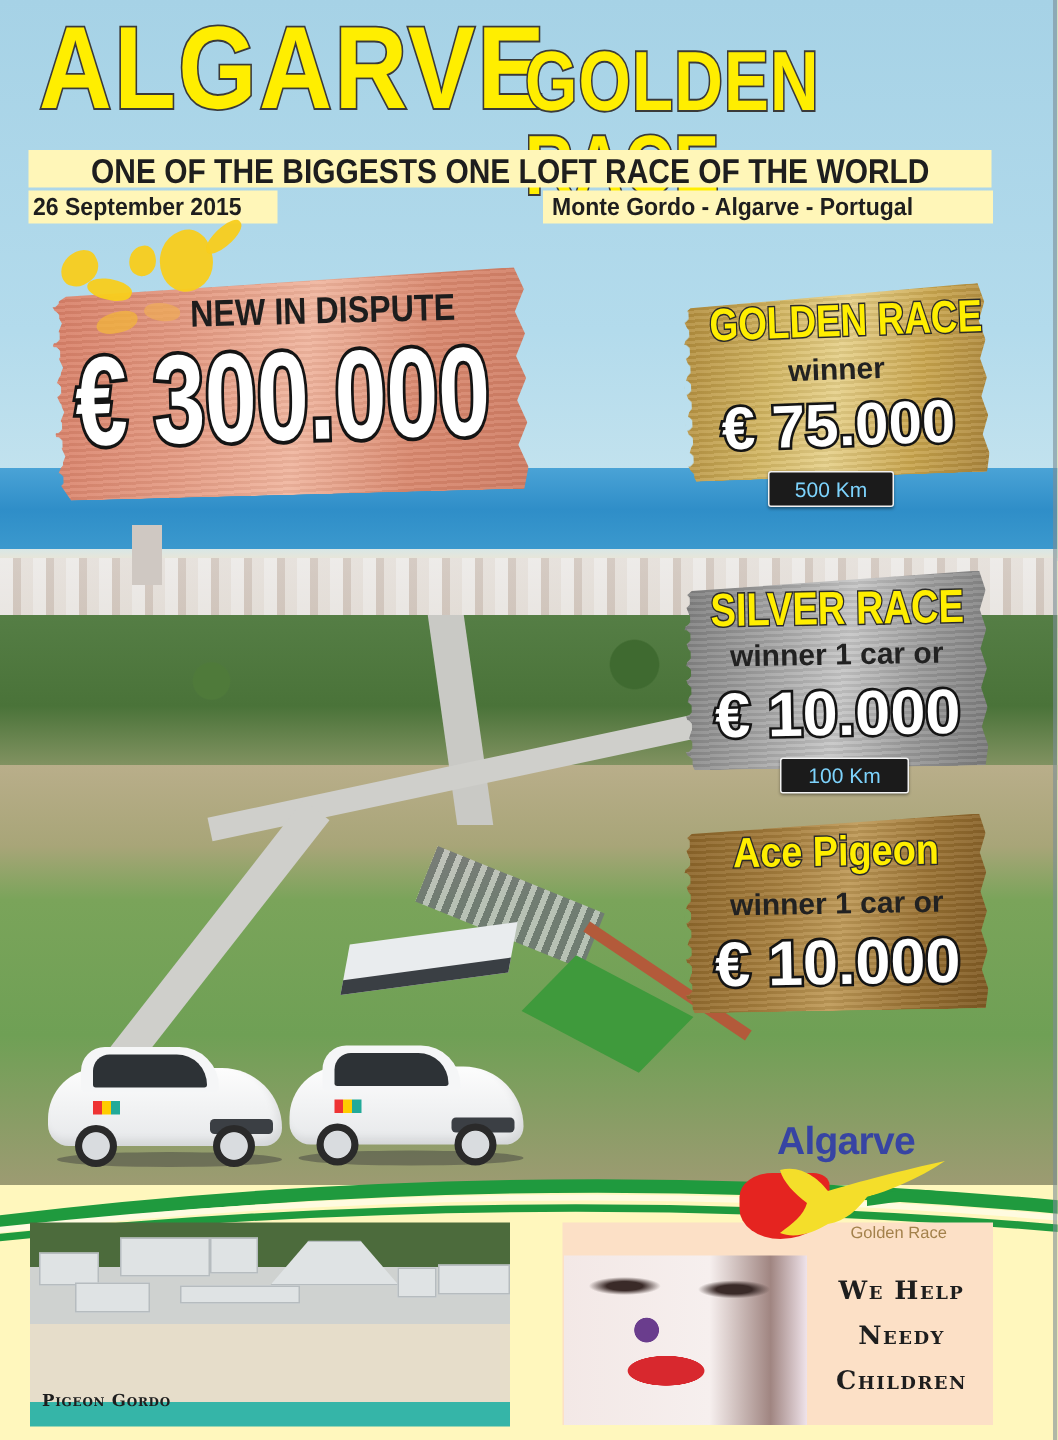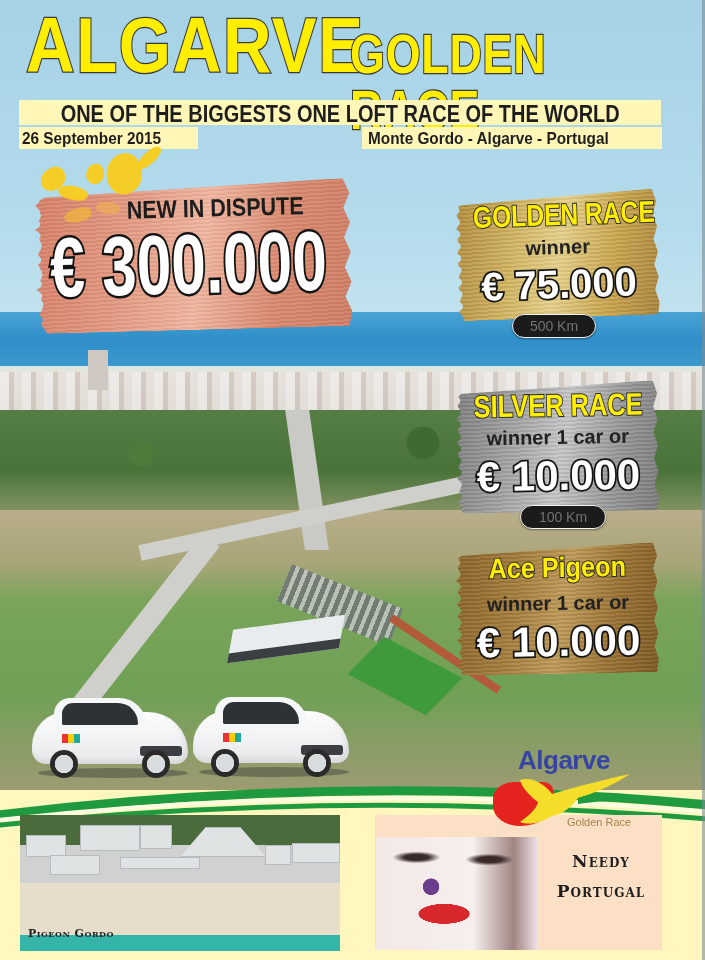--- a/index.html
+++ b/index.html
@@ -41,21 +41,21 @@
     .title-algarve { position: absolute; left: 26px; top: 6px; font-family: "Liberation Sans Narrow", "Liberation Sans", sans-serif;
       font-weight: 700; font-size: 78px; letter-spacing: 2px; line-height: 1; color: #ffee00;
       transform: scaleX(0.86); transform-origin: left top;
       -webkit-text-stroke: 2.5px #3a3a3a; paint-order: stroke fill; }
     .title-golden { position: absolute; left: 350px; top: 26px; font-weight: 700; font-size: 56px; line-height: 1;
       color: #ffee00; transform: scaleX(0.80); transform-origin: left top;
       -webkit-text-stroke: 2.5px #3a3a3a; paint-order: stroke fill; letter-spacing: 1px; }
     .tagline-bar { position: absolute; left: 19px; top: 100px; width: 642px; height: 25px; background: #fff6b8; }
     .tagline { position: absolute; left: 0; top: 1px; width: 740px; text-align: center; font-weight: 700; font-size: 23px;
       color: #1e1e1e; transform: scaleX(0.868); transform-origin: left top; white-space: nowrap; }
-    .date-bar { position: absolute; left: 19px; top: 127px; width: 179px; height: 22px; background: #fff6b8; }
+    .date-bar { position: absolute; left: 19px; top: 127px; width: 166px; height: 22px; background: #fff6b8; }
     .date { position: absolute; left: 3px; top: 2px; font-weight: 700; font-size: 16.5px; color: #1e1e1e; white-space: nowrap;
       transform: scaleX(0.93); transform-origin: left top; }
     .loc-bar { position: absolute; left: 362px; top: 127px; width: 300px; height: 22px; background: #fff6b8; }
     .loc { position: absolute; left: 6px; top: 2px; font-weight: 700; font-size: 16.5px; color: #1e1e1e; white-space: nowrap;
       transform: scaleX(0.93); transform-origin: left top; }
 
     
     .ticket { position: absolute; }
     .ticket .plate { position: absolute; inset: 0;
       -webkit-mask: radial-gradient(circle 5px at 0 50%, transparent 98%, #000) left/100% 12px repeat-y;
@@ -80,22 +80,22 @@
     .t-dispute { position: absolute; left: 92px; top: 12px; font-weight: 700; font-size: 25px; color: #1d1d1d; white-space: nowrap;
       transform: scaleX(.86); transform-origin: left top; }
     .t-big { position: absolute; left: 14px; top: 40px; font-weight: 700; font-size: 84px; line-height: 1; color: #fff; white-space: nowrap;
       -webkit-text-stroke: 5px #141414; paint-order: stroke fill; transform: scaleX(.74); transform-origin: left top; }
 
     .t-head { position: absolute; left: 0; width: 100%; text-align: center; font-weight: 700; color: #ffee00; white-space: nowrap;
       -webkit-text-stroke: 2px #2a2a2a; paint-order: stroke fill; }
     .t-sub { position: absolute; left: 0; width: 100%; text-align: center; font-weight: 700; color: #222; white-space: nowrap; }
     .t-amount { position: absolute; left: 0; width: 100%; text-align: center; font-weight: 700; color: #fff; white-space: nowrap;
       -webkit-text-stroke: 3.5px #141414; paint-order: stroke fill; }
-    .km { position: absolute; background: #1b1b1b; color: #737373; font-size: 14px; text-align: center; line-height: 22px;
-      height: 24px; border: 1.5px solid #f2f2f2; border-radius: 12px; box-shadow: 0 1px 2px rgba(0,0,0,.4); }
+    .km { position: absolute; background: #1b1b1b; color: #7dd3fc; font-size: 14px; text-align: center; line-height: 22px;
+      height: 24px; border: 1.5px solid #f2f2f2; border-radius: 2px; box-shadow: 0 1px 2px rgba(0,0,0,.4); }
 
     
     .birds { position: absolute; left: 36px; top: 150px; width: 130px; height: 80px; }
     .bird { position: absolute; background: #f8cd1c; border-radius: 60% 40% 55% 45%; opacity: .95; }
 
     
     .car { position: absolute; width: 156px; height: 80px; }
     .car .body { position: absolute; left: 0; top: 14px; width: 156px; height: 52px; background: linear-gradient(180deg,#fdfdfd,#e6e8ea);
       border-radius: 34px 40px 12px 14px; box-shadow: inset -3px -4px 6px rgba(0,0,0,.08); }
     .car .roof { position: absolute; left: 22px; top: 0; width: 92px; height: 30px; background: #f5f6f7; border-radius: 18px 30px 4px 4px; }
@@ -242,22 +242,23 @@
     <div class="blk" style="left:245px;top:30px;width:26px;height:20px;"></div>
     <div class="blk" style="left:272px;top:28px;width:48px;height:20px;"></div>
     <div class="blk" style="left:30px;top:40px;width:50px;height:20px;"></div>
     <div class="blk" style="left:100px;top:42px;width:80px;height:12px;"></div>
     <div class="monte-label">Pigeon Gordo</div>
   </div>
 
   <div class="help-box"></div>
   <div class="child"></div>
   <div class="help-text">
+    <div>We Help</div>
     <div>Needy</div>
-    <div>Portugal</div>
+    <div>Children</div>
   </div>
 
   <div class="brand-word">Algarve</div>
   <div class="brand-flag"></div>
   <svg class="brand-dove" viewBox="0 0 120 56">
     <path d="M8 8 C 22 4, 34 14, 40 22 C 60 16, 90 8, 118 2 C 100 14, 80 22, 66 26 C 60 34, 52 42, 40 44 C 30 50, 18 54, 8 50 C 16 44, 24 38, 26 30 C 18 24, 10 16, 8 8 Z" fill="#f4de2a"></path>
     <path d="M66 26 C 80 22, 96 20, 112 22 L 108 30 C 92 28, 80 30, 66 32 Z" fill="#1f9a3e"></path>
   </svg>
   <div class="brand-sub">Golden Race</div>
 

